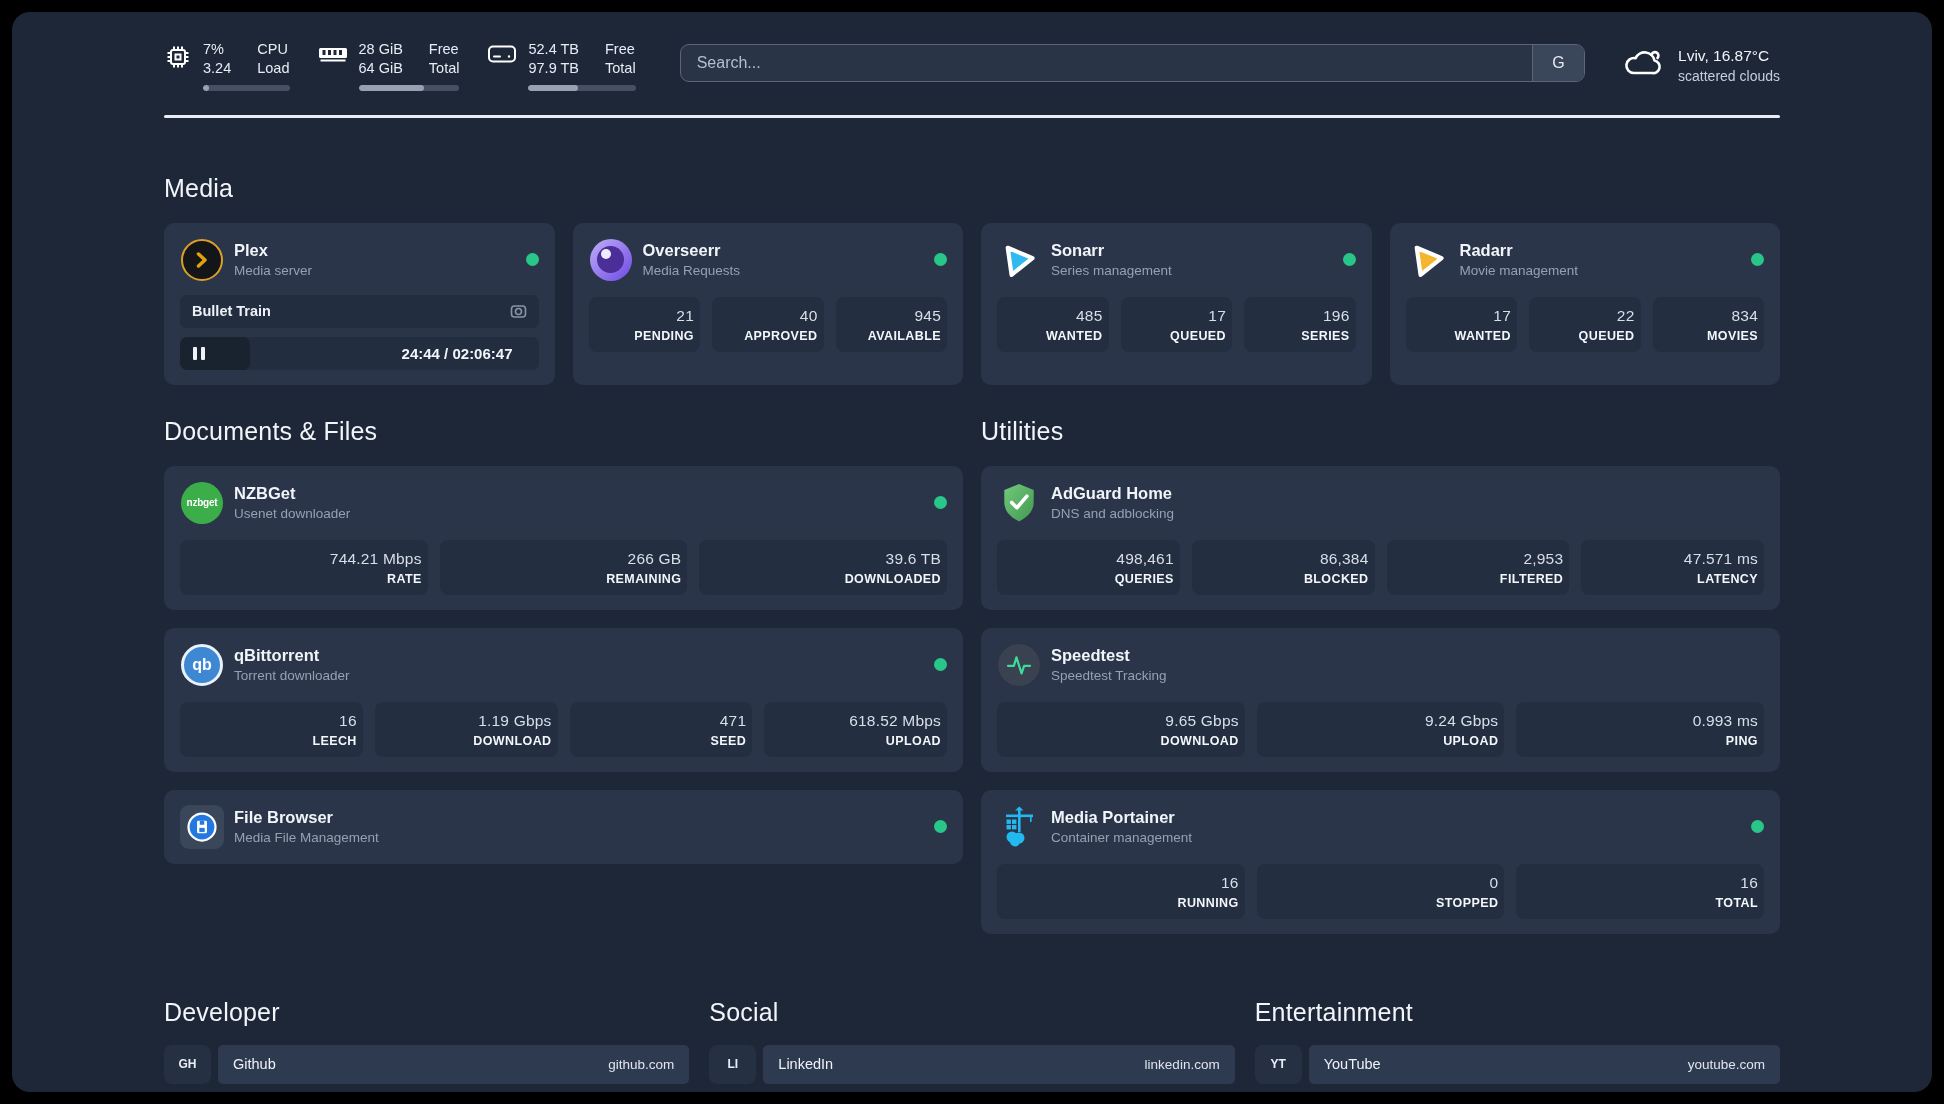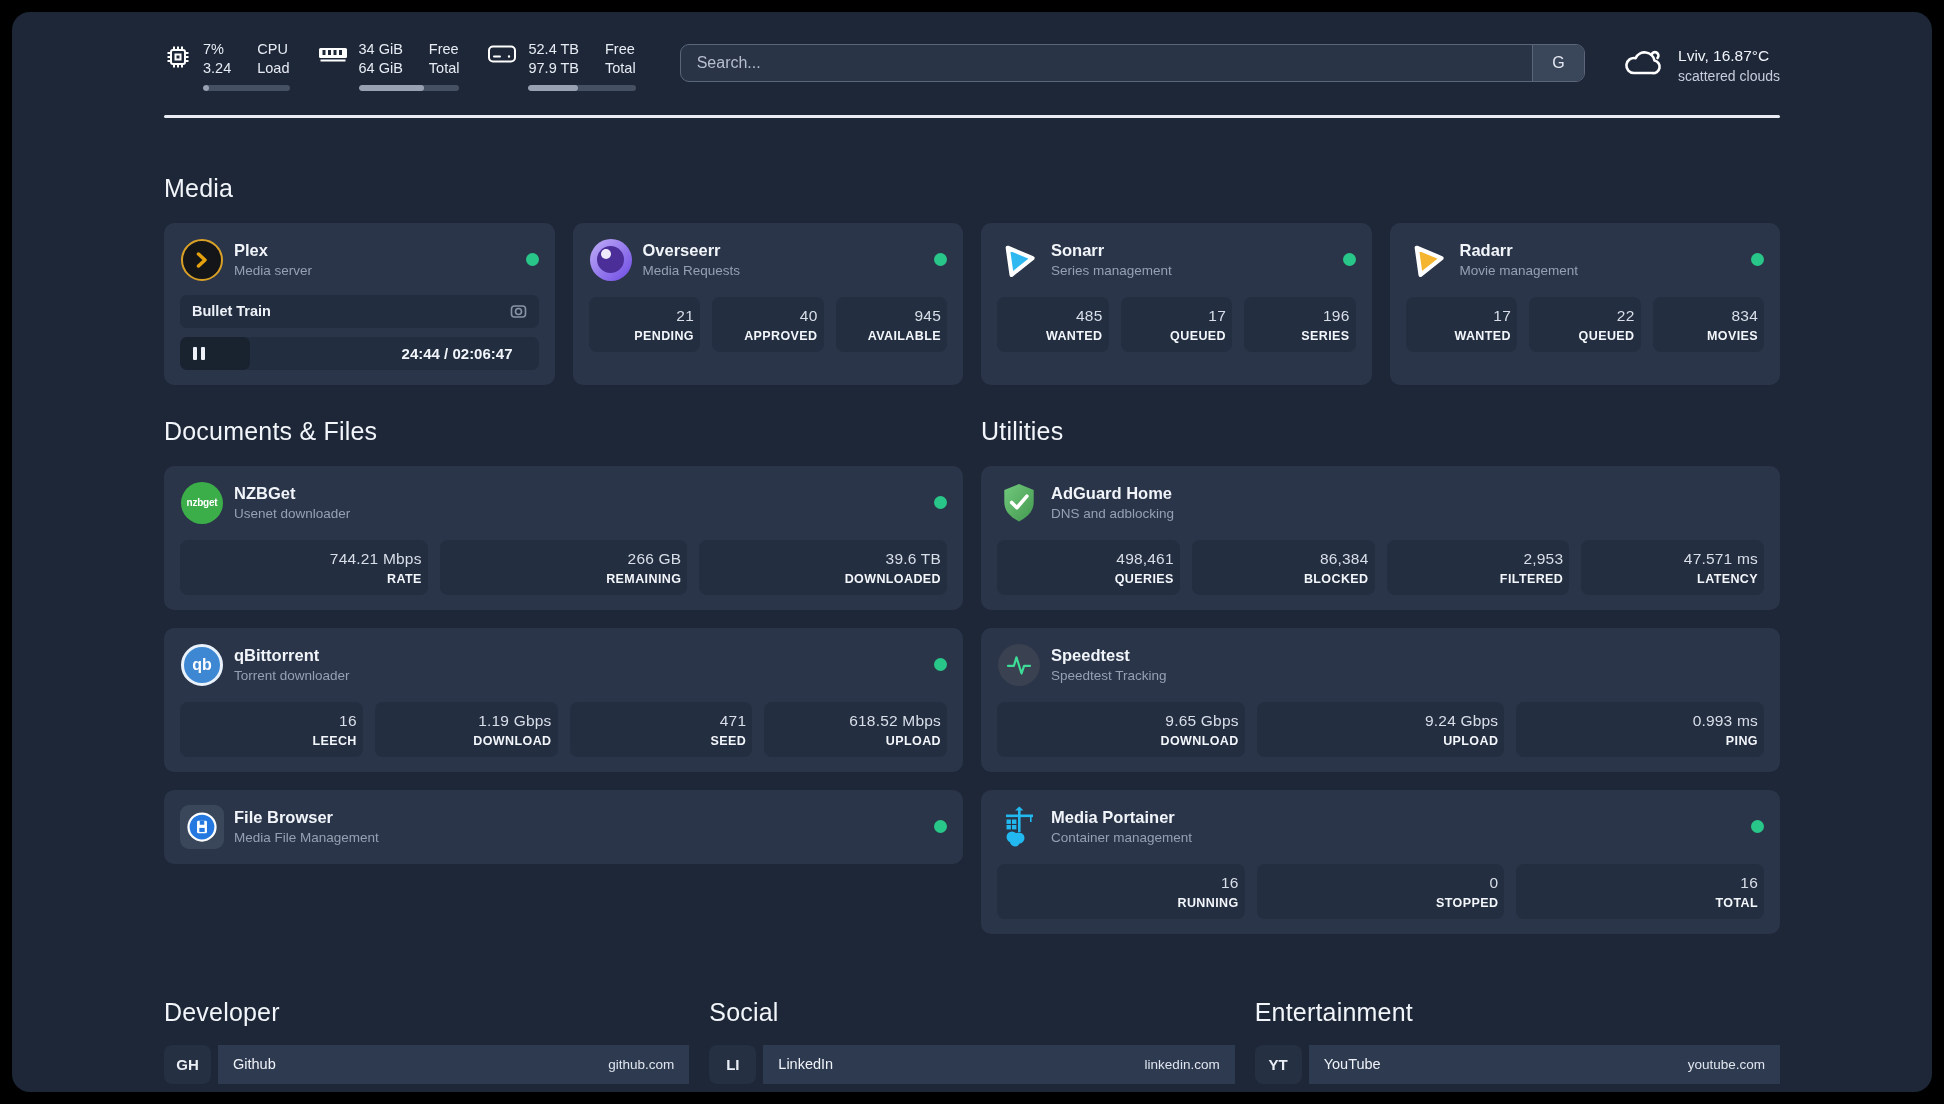--- a/index.html
+++ b/index.html
@@ -83,22 +83,22 @@
 
   
   .mid { display:grid; grid-template-columns:1fr 1fr; gap:18px; margin-top:32px; }
   .colstack { display:flex; flex-direction:column; gap:18px; margin-top:20px; }
 
   
   .links-grid { display:grid; grid-template-columns:1fr 1fr 1fr; gap:20px; margin-top:64px; align-items:start; }
   .linkstack { margin-top:18px; display:flex; flex-direction:column; gap:13px; }
   .link-row { display:flex; gap:7px; height:39px; cursor:pointer; }
   .link-tag { width:47px; flex:none; background:#263043; border-radius:8px; display:flex; align-items:center;
-              justify-content:center; font-weight:700; font-size:15px; color:#e9eef5; }
-  .link-pill { flex:1; background:#2e3a4f; border-radius:0; display:flex; align-items:center; padding:0 15px; }
+              justify-content:center; font-weight:700; font-size:12px; color:#e9eef5; }
+  .link-pill { flex:1; background:#2e3a4f; border-radius:5px; display:flex; align-items:center; padding:0 15px; }
   .link-name { font-size:14.5px; color:#eff3f8; }
   .link-url { margin-left:auto; font-size:13.5px; color:#dfe5ee; }
 </style>
 </head>
 <body>
 
 <div class="screen">
 <div class="app">
 <div class="content">
 
@@ -137,21 +137,21 @@
             <rect x="4.5" y="7" width="3" height="5" fill="#1e2738"></rect>
                   <rect x="10" y="7" width="3" height="5" fill="#1e2738"></rect>
             <rect x="15.5" y="7" width="3" height="5" fill="#1e2738"></rect>
                   <rect x="21" y="7" width="3" height="5" fill="#1e2738"></rect>
             <rect x="2.5" y="16.5" width="25" height="2" fill="#fff"></rect>
           </svg>
         </span>
         <div class="stat-body">
           <div class="stat-cols">
             <div class="scol">
-              <span>34 GiB</span>
+              <span>28 GiB</span>
               <span>64 GiB</span>
             </div>
             <div class="scol">
               <span>Free</span>
               <span>Total</span>
             </div>
           </div>
           <div class="bar">
                   <div class="fill" style="width: 65%;"></div>
                 </div>

